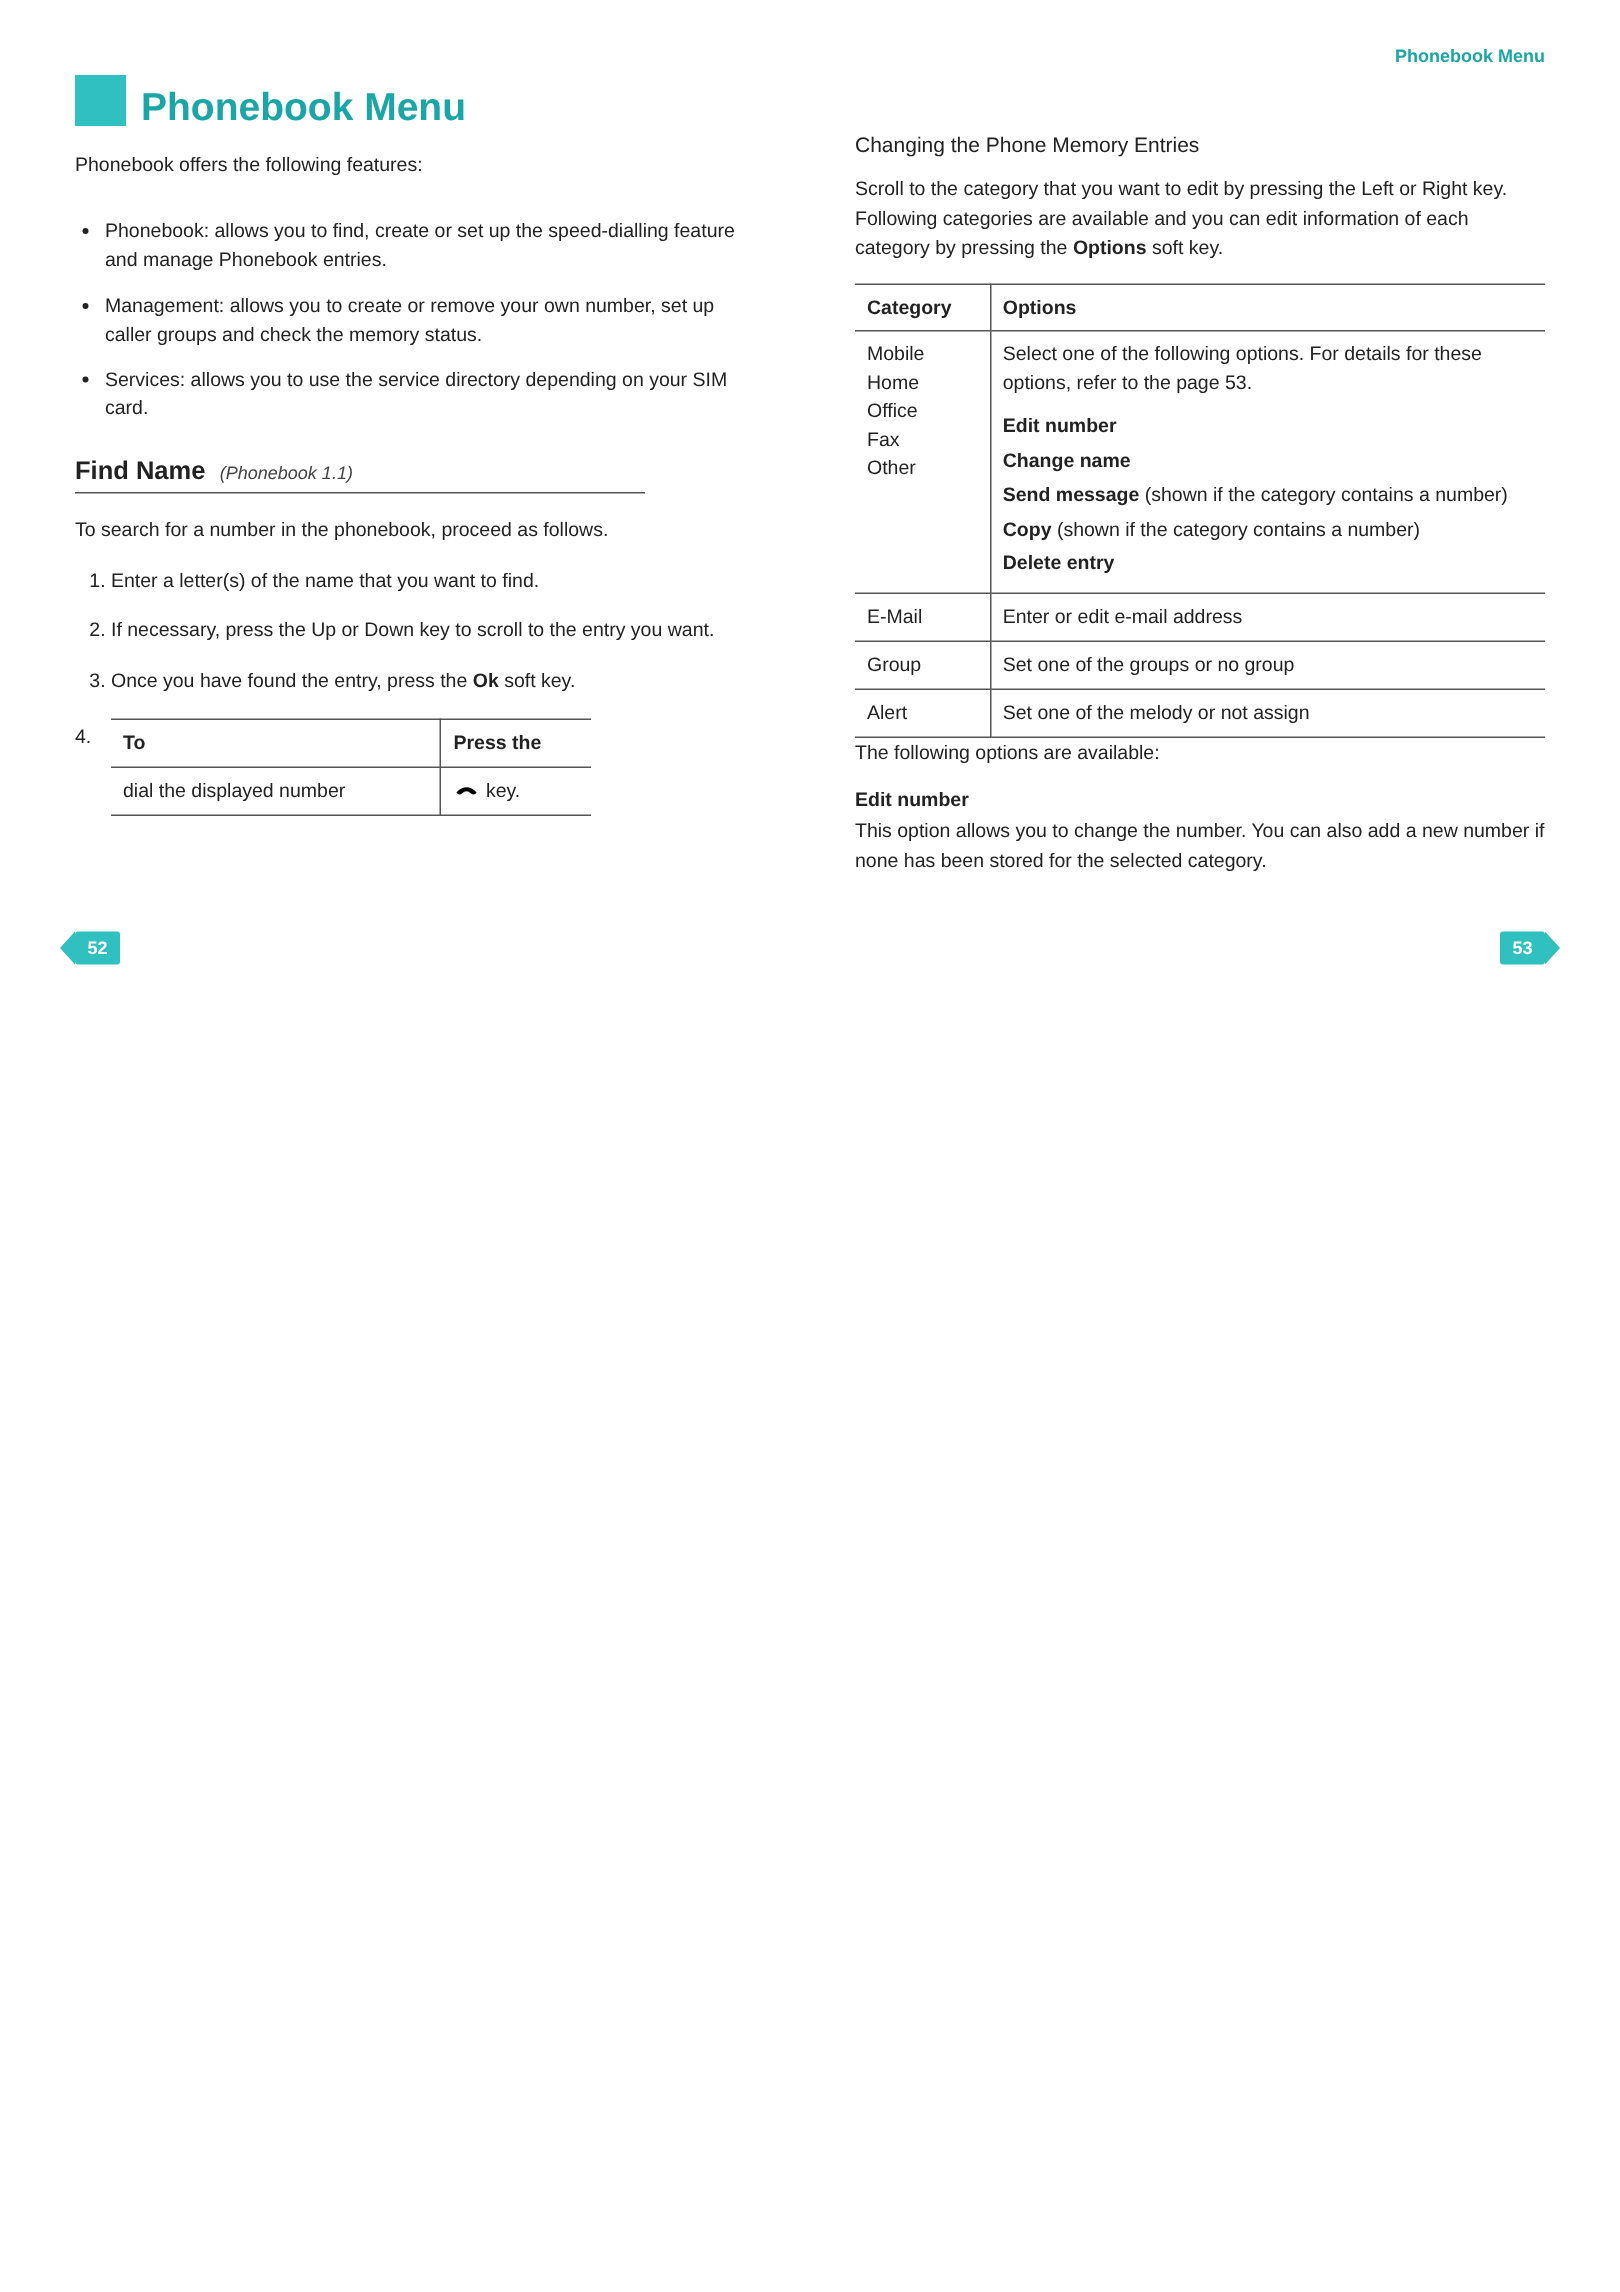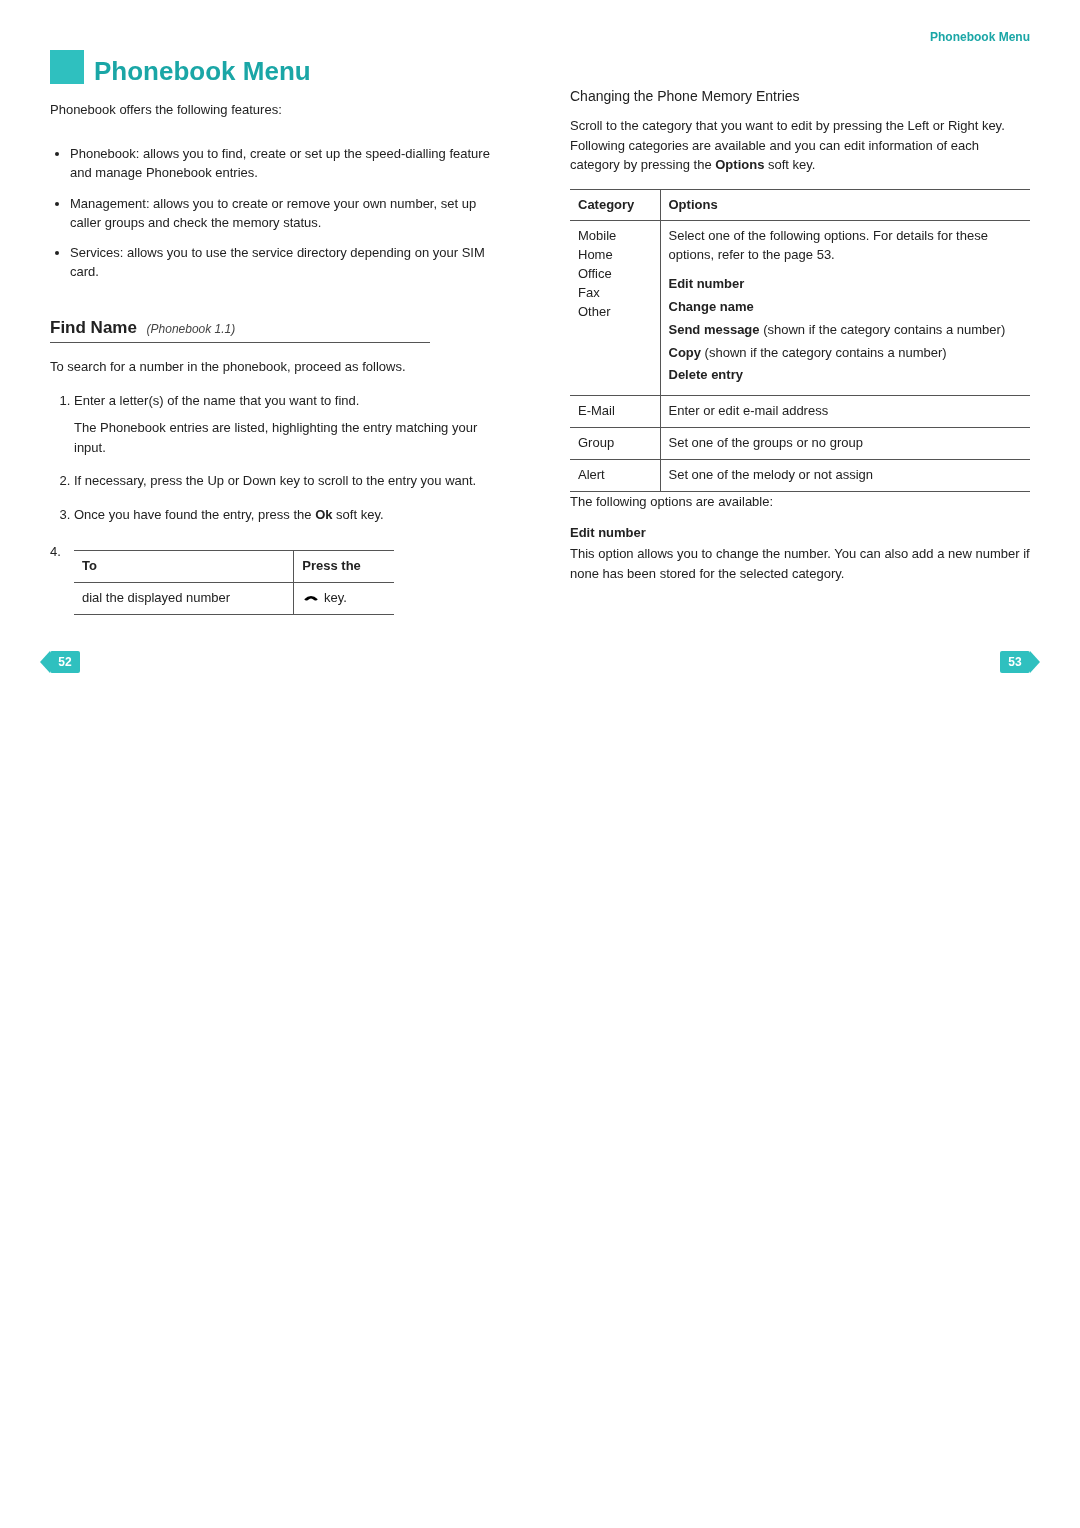--- a/index.html
+++ b/index.html
@@ -45,21 +45,21 @@
     color: #1aa6a6;
     font-weight: bold;
     font-size: 26px;
     line-height: 1;
   }
   .intro { margin-bottom: 28px; }
   ul.bul { list-style: disc; padding-left: 20px; margin-bottom: 18px; }
   ul.bul li { margin-bottom: 12px; line-height: 1.45; }
   .bterm { font-weight: normal; }
   .section-sub {
-    margin-top: 36px;
+    margin-top: 22px;
     margin-bottom: 4px;
   }
   .section-sub .sname {
     font-weight: bold;
     font-size: 17px;
   }
   .section-sub .sref {
     font-style: italic;
     font-size: 12px;
     color: #444;
@@ -67,21 +67,21 @@
   }
   .hr { border: none; border-bottom: 1.5px solid #555; width: 380px; margin-bottom: 14px; }
   p.para { line-height: 1.5; margin-bottom: 14px; }
   ol.num { list-style: decimal; padding-left: 24px; }
   ol.num li { margin-bottom: 14px; line-height: 1.5; }
   ol.num li .sub { margin-top: 8px; }
   .tbl {
     border-collapse: collapse;
     width: 100%;
     font-size: 13px;
-    margin-top: 12px;
+    margin-top: 2px;
   }
   .tbl th, .tbl td {
     text-align: left;
     vertical-align: top;
     padding: 6px 8px;
     border-top: 1px solid #555;
     border-bottom: 1px solid #555;
     line-height: 1.45;
   }
   .tbl th { font-weight: bold; }
@@ -95,21 +95,21 @@
   .phone-icon {
     display: inline-block;
     width: 18px;
     height: 14px;
     vertical-align: middle;
   }
   .opt-block { margin-bottom: 4px; }
   .footer-row {
     display: flex;
     justify-content: space-between;
-    margin-top: 36px;
+    margin-top: 24px;
     align-items: center;
   }
   .pg-badge {
     background: #2fc0bf;
     color: #fff;
     font-size: 12px;
     width: 30px;
     height: 22px;
     display: flex;
     align-items: center;
@@ -167,21 +167,20 @@
       <span class="sname">Find Name</span>
       <span class="sref">(Phonebook 1.1)</span>
     </div>
     <hr class="hr">
 
     <p class="para">To search for a number in the phonebook, proceed as follows.</p>
 
     <ol class="num">
       <li>
         <span>Enter a letter(s) of the name that you want to find.</span>
-        <div class="sub">The Phonebook entries are listed, highlighting the entry matching your input.</div>
       </li>
       <li>If necessary, press the Up or Down key to scroll to the entry you want.</li>
       <li>
         <span>Once you have found the entry, press the </span><b>Ok</b><span> soft key.</span>
       </li>
     </ol>
 
     <div class="li4-wrap">
       <div class="li4-num">4.</div>
       <div class="li4-body">

